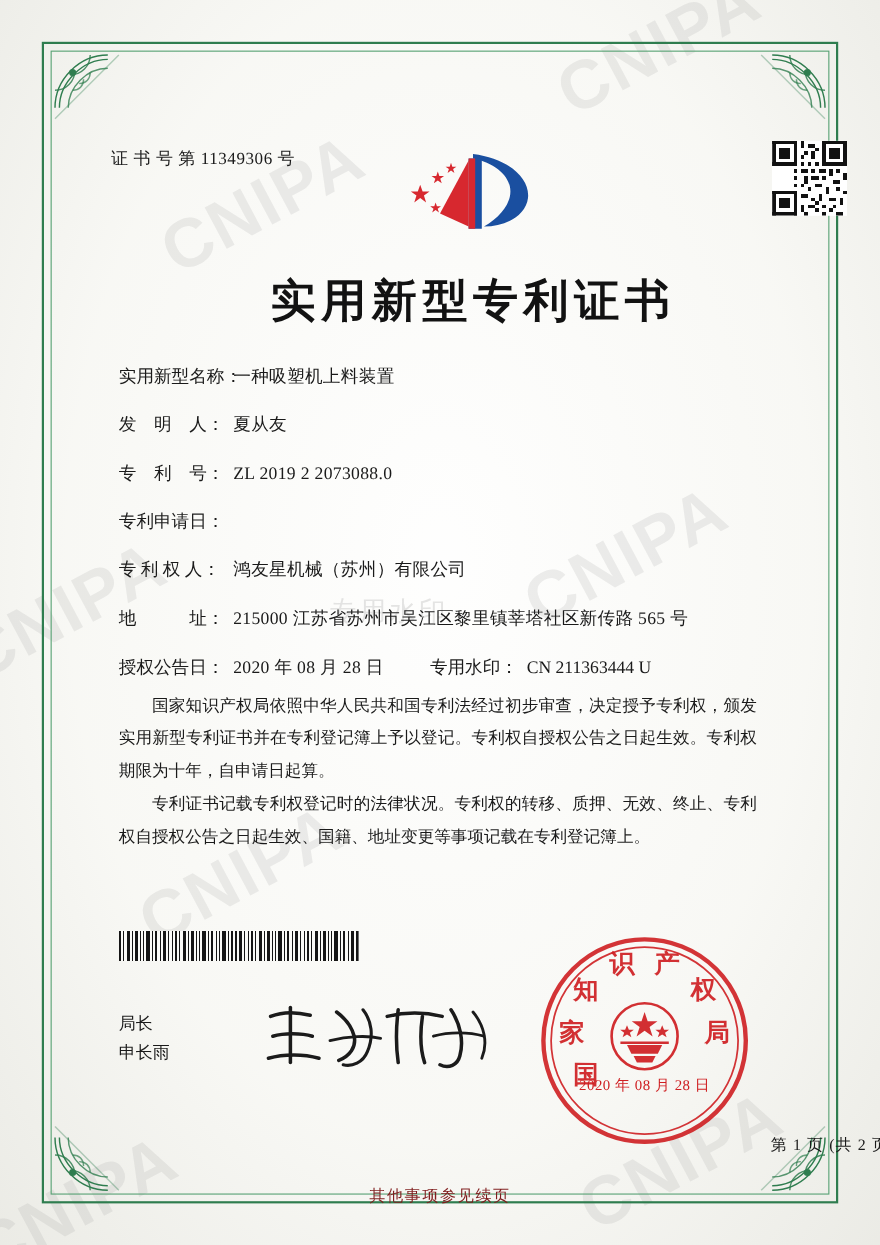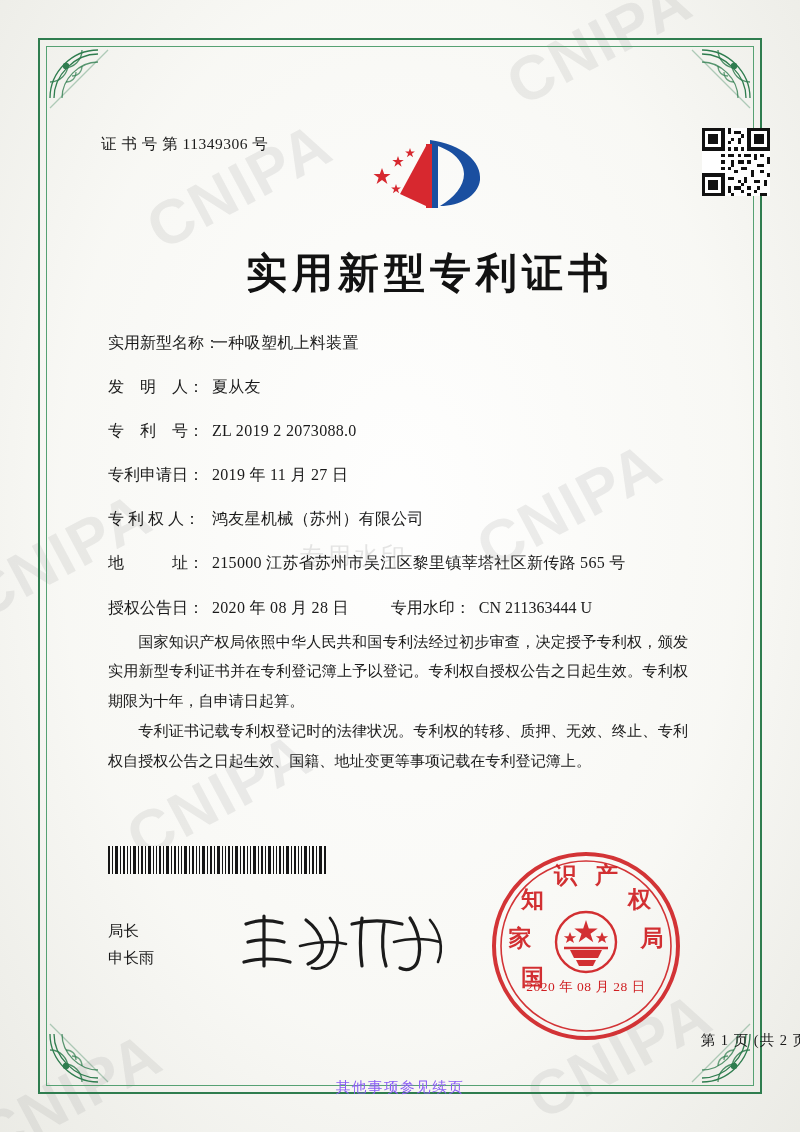--- a/index.html
+++ b/index.html
@@ -230,21 +230,21 @@
     font-size: 14.5px;
     letter-spacing: 1px;
   }
 
   .footnote {
     position: absolute;
     left: 0; right: 0; top: 1078px;
     text-align: center;
     font-size: 14.6px;
     letter-spacing: 1.5px;
-    color: #8b5cf6;
+    color: #7f1d1d;
   }
 </style>
 </head>
 <body>
 
 <div class="page">
 
   <div class="paper-grain"></div>
 
   <div class="watermarks">
@@ -419,21 +419,20 @@
       <div class="frow">
         <div class="flabel">发　明　人：</div>
         <div class="fval">夏从友</div>
       </div>
       <div class="frow">
         <div class="flabel">专　利　号：</div>
         <div class="fval">ZL 2019 2 2073088.0</div>
       </div>
       <div class="frow">
         <div class="flabel">专利申请日：</div>
-        <div class="fval">2019 年 11 月 27 日</div>
       </div>
       <div class="frow">
         <div class="flabel">专 利 权 人：</div>
         <div class="fval">鸿友星机械（苏州）有限公司</div>
       </div>
       <div class="frow">
         <div class="flabel">地　　　址：</div>
         <div class="fval">215000 江苏省苏州市吴江区黎里镇莘塔社区新传路 565 号</div>
       </div>
       <div class="frow two">

